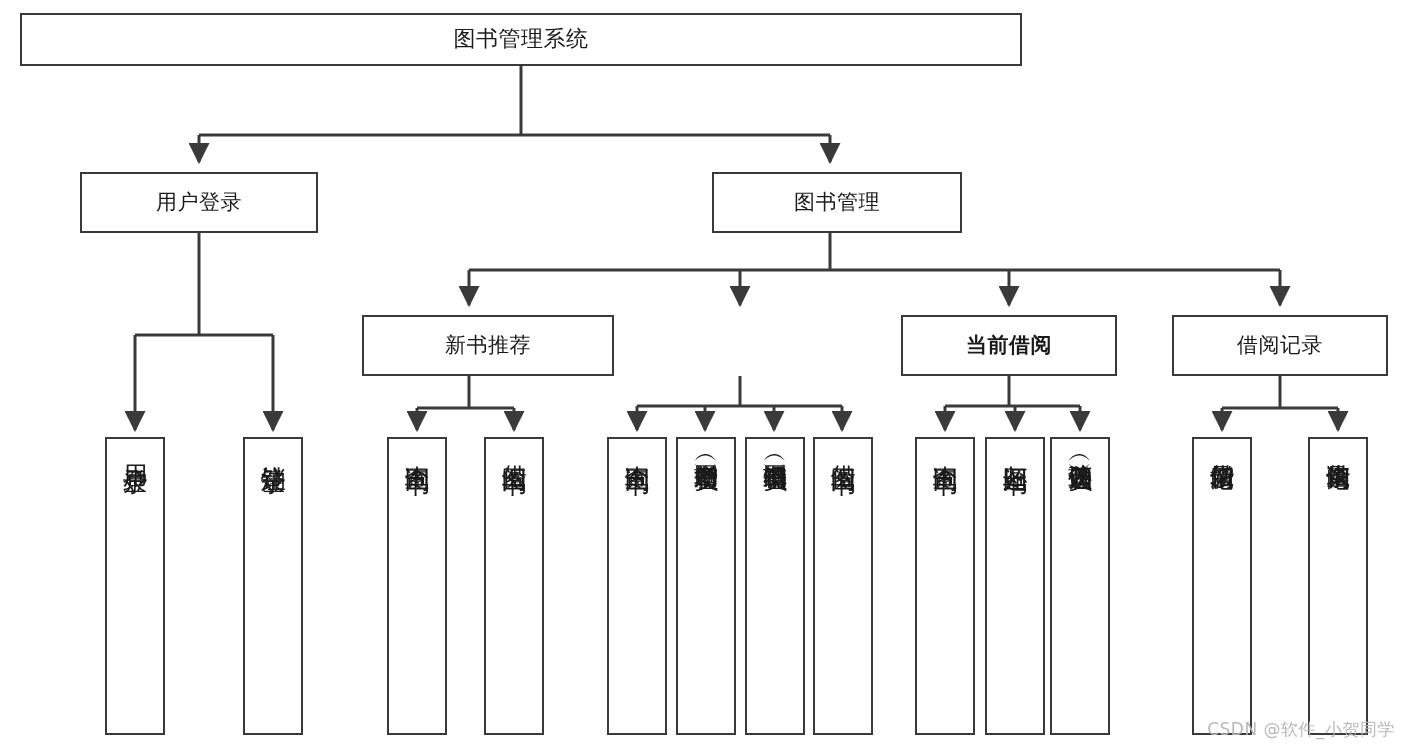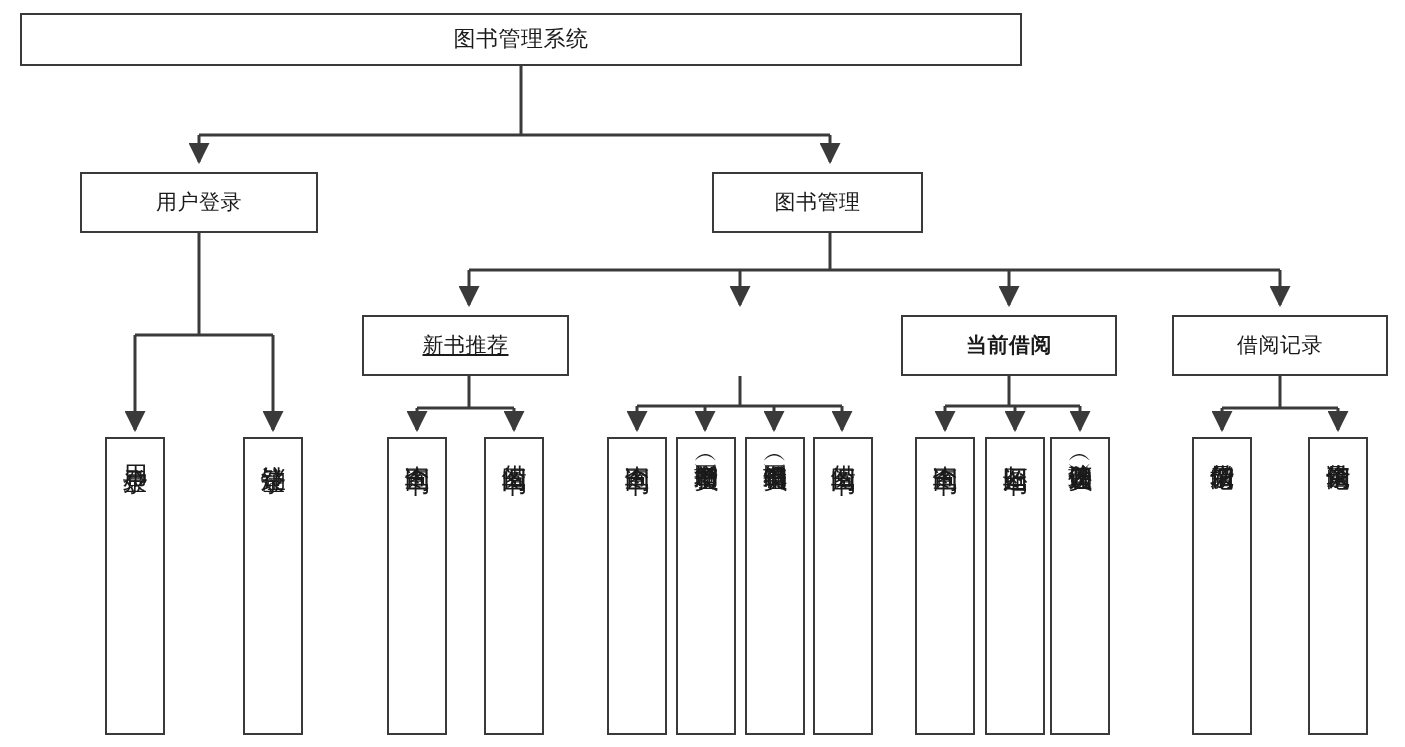--- a/index.html
+++ b/index.html
@@ -133,25 +133,25 @@
   </svg>
 
   <div class="node horiz root" style="left:20px; top:13px; width:1002px; height:53px;">
     <span class="node-label">图书管理系统</span>
   </div>
 
   <div class="node horiz" style="left:80px; top:172px; width:238px; height:61px;">
     <span class="node-label">用户登录</span>
   </div>
 
-  <div class="node horiz" style="left:712px; top:172px; width:211px; height:61px;">
+  <div class="node horiz" style="left:712px; top:172px; width:250px; height:61px;">
     <span class="node-label">图书管理</span>
   </div>
 
-  <div class="node horiz" style="left:362px; top:315px; width:207px; height:61px;text-decoration:underline;">
+  <div class="node horiz" style="left:362px; top:315px; width:252px; height:61px;">
     <span class="node-label">新书推荐</span>
   </div>
 
 
   <div class="node horiz" style="left:901px; top:315px; width:216px; height:61px;font-weight:bold;">
     <span class="node-label">当前借阅</span>
   </div>
 
   <div class="node horiz" style="left:1172px; top:315px; width:216px; height:61px;">
     <span class="node-label">借阅记录</span>
@@ -202,14 +202,15 @@
   </div>
 
   <div class="node vert long" style="left:1192px; top:437px; width:60px; height:298px;">
     <span class="node-label">新增借阅记录</span>
   </div>
 
   <div class="node vert long" style="left:1308px; top:437px; width:60px; height:298px;">
     <span class="node-label">查询借阅记录</span>
   </div>
 
+  <div class="watermark">CSDN @软件_小贺同学</div>
 
 </div>
 
 </body></html>

